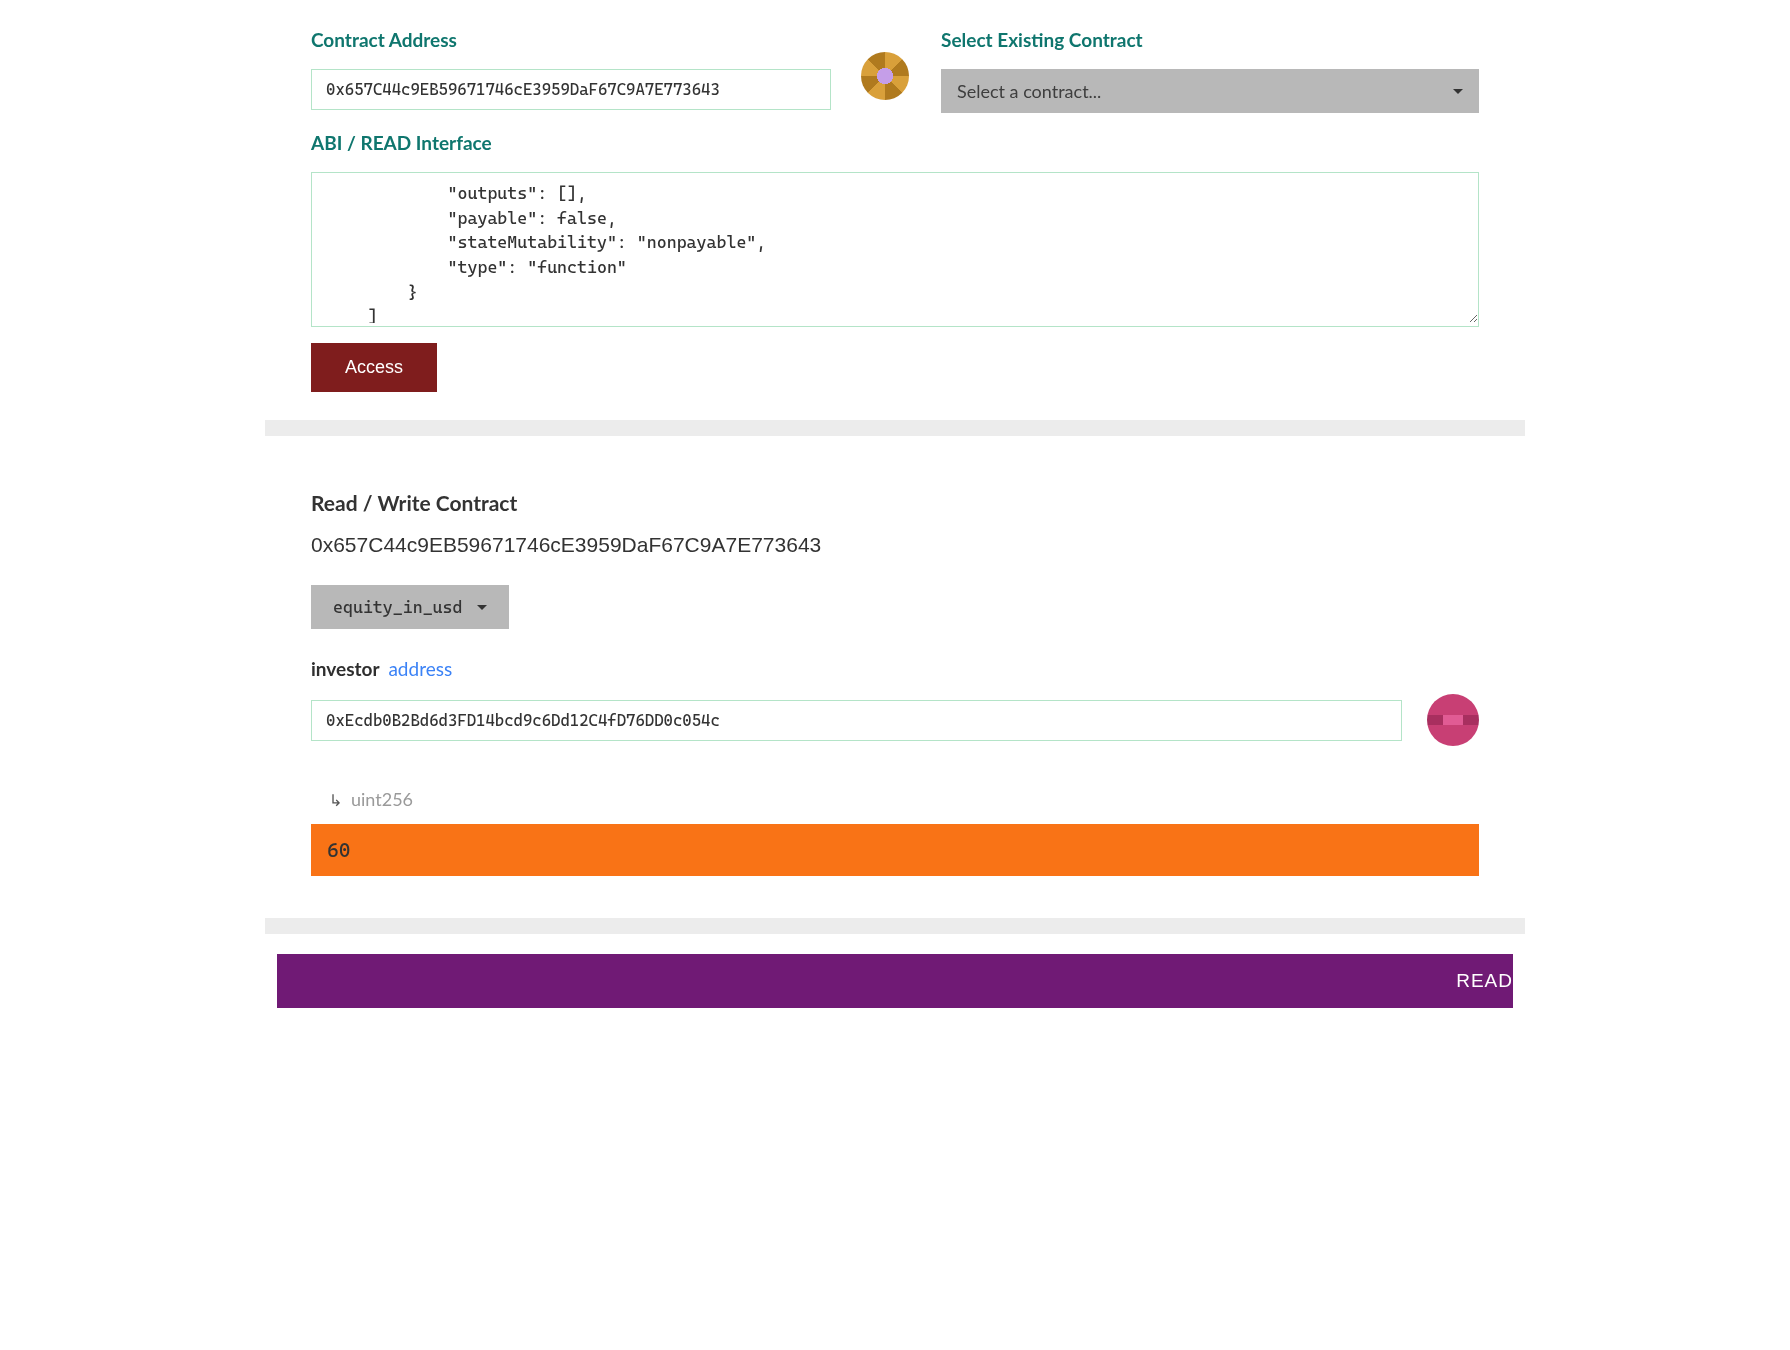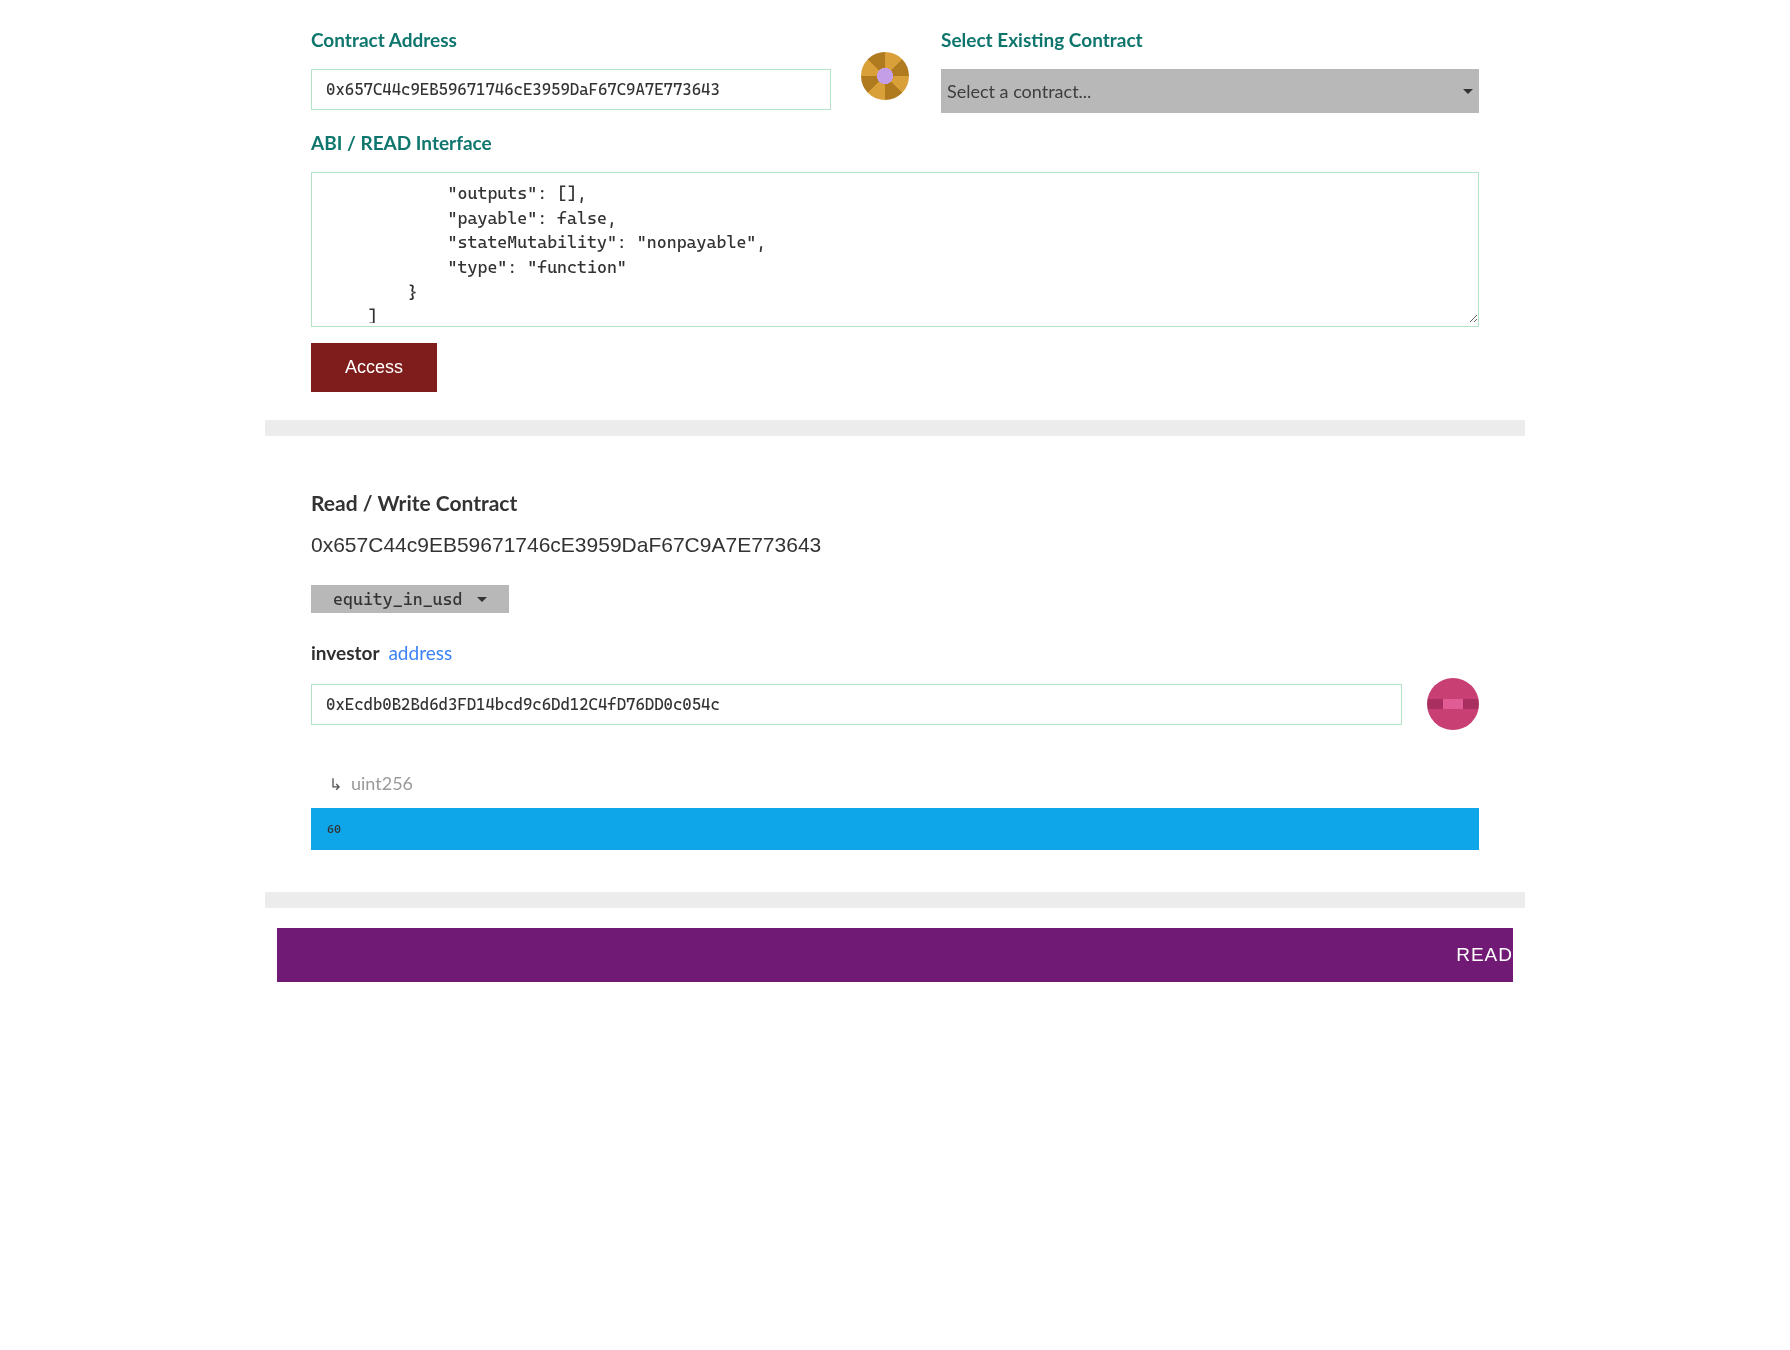--- a/index.html
+++ b/index.html
@@ -30,21 +30,21 @@
     font-family: ui-monospace, "Cascadia Mono", Consolas, monospace;
     font-size: 16px;
     color: #333;
     outline: none;
     background: #fff;
   }
   .select-box {
     width: 100%;
     background: #b8b8b8;
     border: none;
-    padding: 12px 6px;
+    padding: 12px 16px;
     font-size: 18px;
     color: #3e3e3e;
     cursor: pointer;
     display: flex;
     justify-content: space-between;
     align-items: center;
     height: 44px;
   }
   .caret {
     width: 0; height: 0;
@@ -80,21 +80,21 @@
     margin-top: 16px;
     cursor: pointer;
   }
   .divider { height: 16px; background: #ececec; margin-top: 28px; }
   .spacer { height: 54px; }
   .func-select {
     display: inline-flex;
     align-items: center;
     gap: 14px;
     background: #b8b8b8;
-    padding: 4px 22px;
+    padding: 12px 22px;
     font-family: ui-monospace, "Cascadia Mono", Consolas, monospace;
     font-size: 17px;
     color: #333;
     cursor: pointer;
     margin-bottom: 28px;
   }
   .param-label { font-size: 19px; margin-bottom: 14px; }
   .param-label .pname { font-weight: 700; color: #2f2f2f; }
   .param-label .ptype { color: #3b82f6; font-weight: 400; margin-left: 4px; }
   .param-row { display: flex; align-items: center; gap: 25px; margin-bottom: 42px; }
@@ -113,24 +113,24 @@
     width: 52px; height: 52px;
     background:
       linear-gradient(#c83f74 40%, transparent 40% 60%, #c83f74 60%),
       linear-gradient(90deg, #a82f5f 30%, #e15b94 30% 70%, #a82f5f 70%),
       repeating-linear-gradient(0deg, #c83f74 0 6px, #d96a9d 6px 12px);
   }
   .result-block { padding-left: 18px; margin-bottom: 12px; }
   .ret-label { color: #9a9a9a; font-size: 18px; margin-bottom: 14px; }
   .ret-label .arrow { color: #555; margin-right: 4px; font-size: 16px; }
   .ret-value {
-    background: #0ea5e9;
+    background: #f97316;
     padding: 14px 16px;
     font-family: ui-monospace, "Cascadia Mono", Consolas, monospace;
-    font-size: 12px;
+    font-size: 20px;
     color: #333;
     margin-left: -18px;
   }
   .read-btn-wrap { padding: 0 12px 18px; margin-top: 20px; }
   .btn-read {
     width: 100%;
     background: #701a75;
     color: #fff;
     border: none;
     font-size: 19px;

